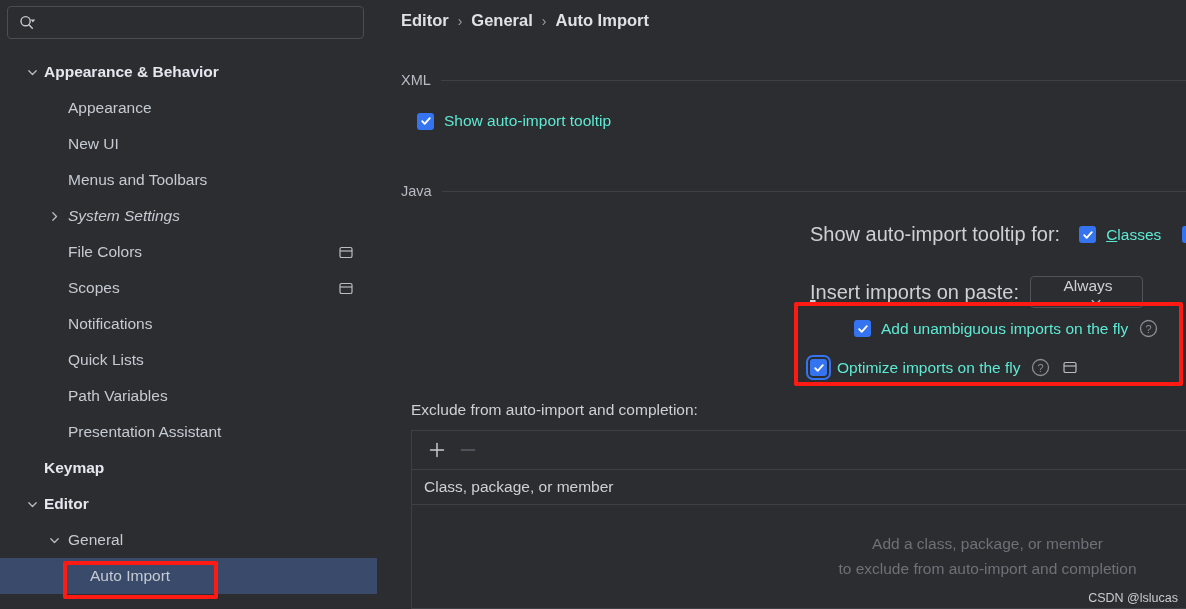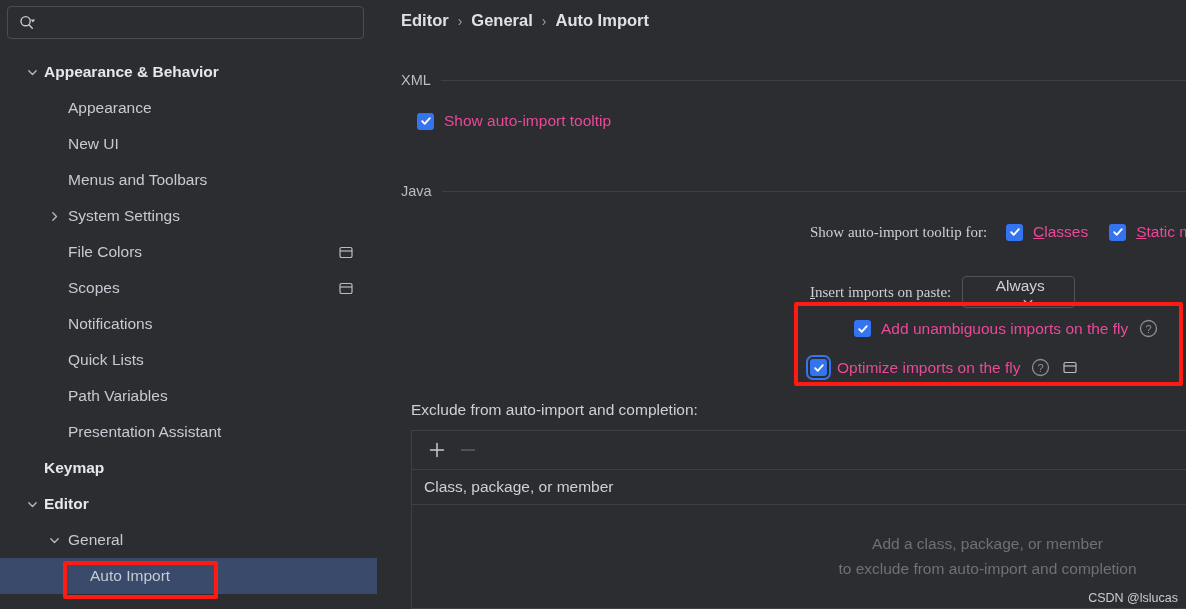--- a/index.html
+++ b/index.html
@@ -104,24 +104,24 @@
 
   .cb {
     position: relative;
     width: 17px; height: 17px;
     border-radius: 3px;
     background: #3574f0;
     flex: 0 0 17px;
     display: flex; align-items: center; justify-content: center;
   }
   .cb.focused { box-shadow: 0 0 0 2px #2b2d30, 0 0 0 4px #3574f0; }
-  .cb-label { margin-left: 10px; color: #ec4899; font-size: 15.5px; }
+  .cb-label { margin-left: 10px; color: #5eead4; font-size: 15.5px; }
   .mn { text-decoration: underline; }
 
-  .lbl { color: #ced0d6; font-size: 15px; font-family: Liberation Serif, serif; }
+  .lbl { color: #ced0d6; font-size: 20px; }
 
   .combo {
     display: flex; align-items: center; justify-content: space-between;
     height: 32px; min-width: 113px;
     background: #2b2d30;
     border: 1px solid #50535a;
     border-radius: 4px;
     padding: 0 9px 0 12px;
     color: #ced0d6; font-size: 15.5px;
   }
@@ -213,21 +213,21 @@
         </div>
         <div class="tree-row">
           <span class="tree-label" style="margin-left: 68px;">Menus and Toolbars</span>
         </div>
         <div class="tree-row">
           <span class="twisty" style="left: 46px;">
             <svg width="13" height="13" viewBox="0 0 13 13">
               <polyline points="4.8,2.8 8.5,6.5 4.8,10.2" fill="none" stroke="#b9bcc3" stroke-width="1.3" stroke-linecap="round" stroke-linejoin="round"></polyline>
             </svg>
           </span>
-          <span class="tree-label" style="margin-left: 68px;">System Settings</span>
+          <span class="tree-label" style="margin-left: 68px; font-style: italic;">System Settings</span>
         </div>
         <div class="tree-row">
           <span class="tree-label" style="margin-left: 68px;">File Colors</span>
           <span class="row-icon"><svg width="14" height="13" viewBox="0 0 14 13">
               <rect x="1" y="1.5" width="12" height="10" rx="1.6" fill="none" stroke="#b9bcc3" stroke-width="1.2"></rect>
               <line x1="1" y1="5" x2="13" y2="5" stroke="#b9bcc3" stroke-width="1.2"></line>
             </svg></span>
         </div>
         <div class="tree-row">
           <span class="tree-label" style="margin-left: 68px;">Scopes</span>

